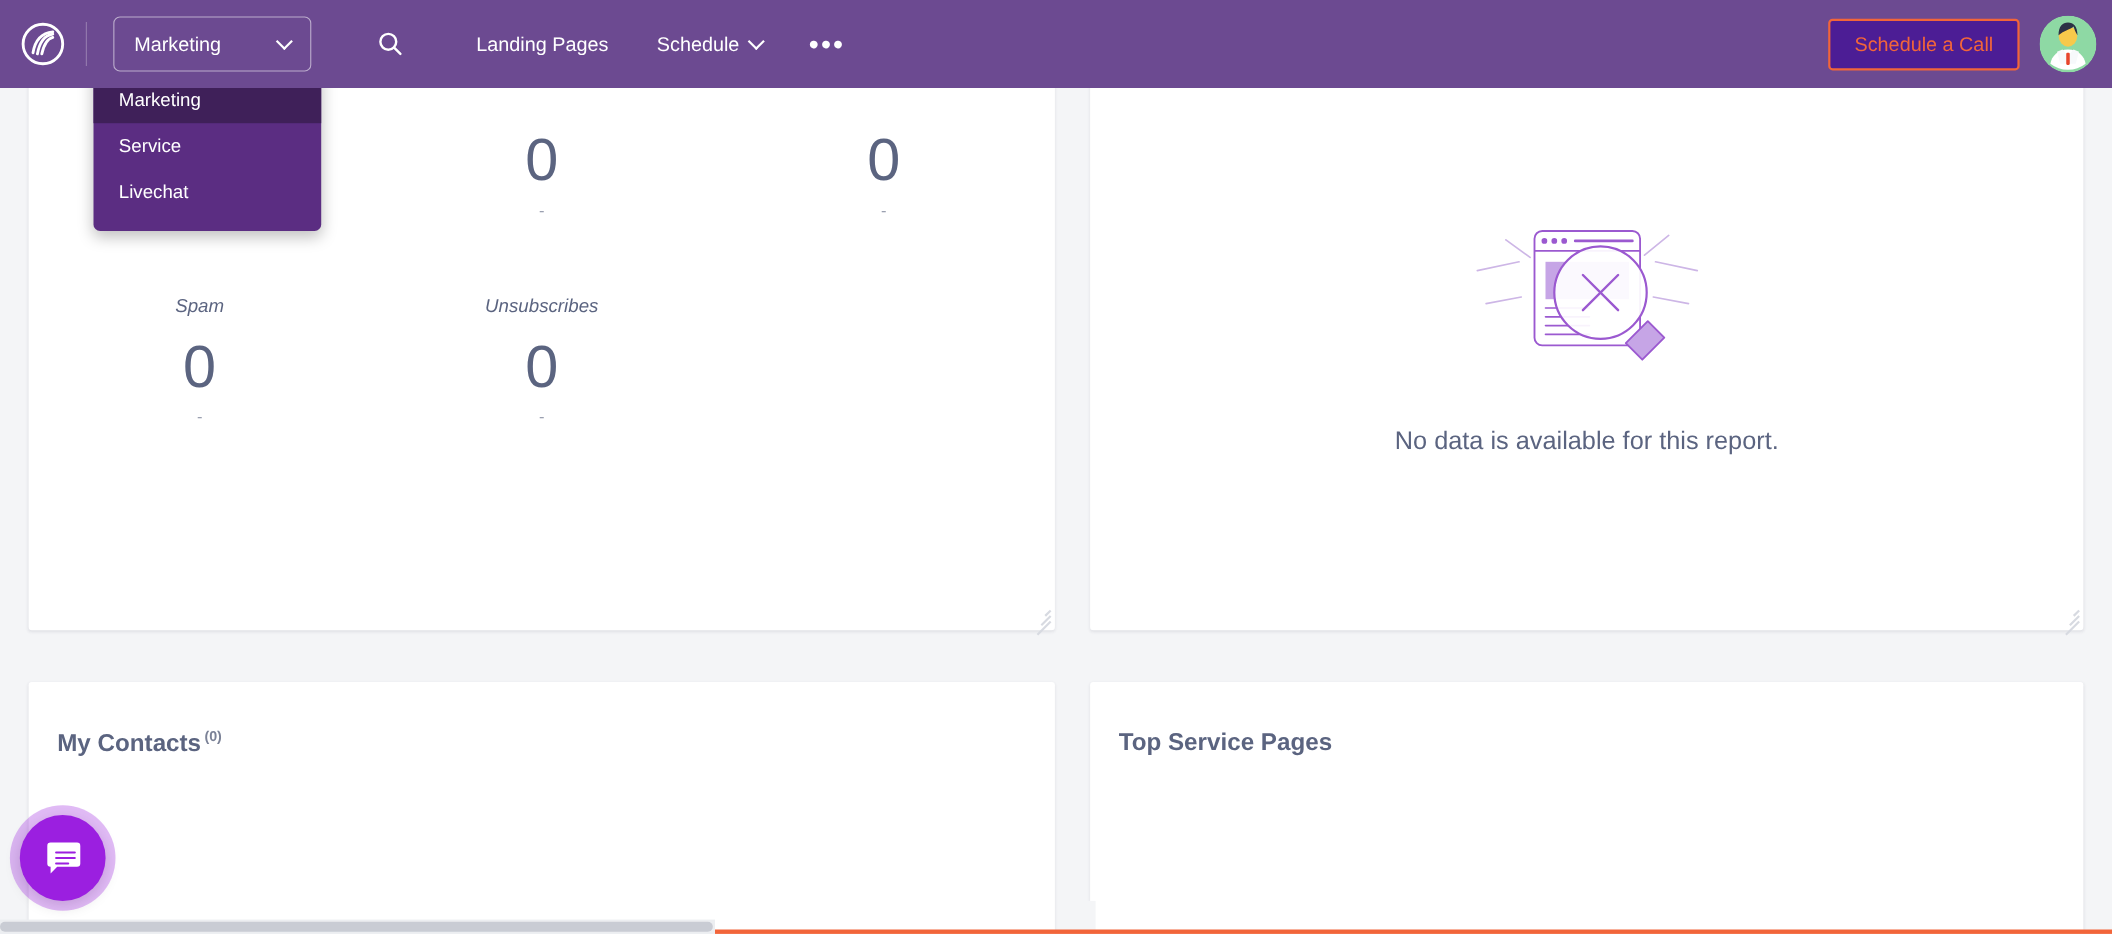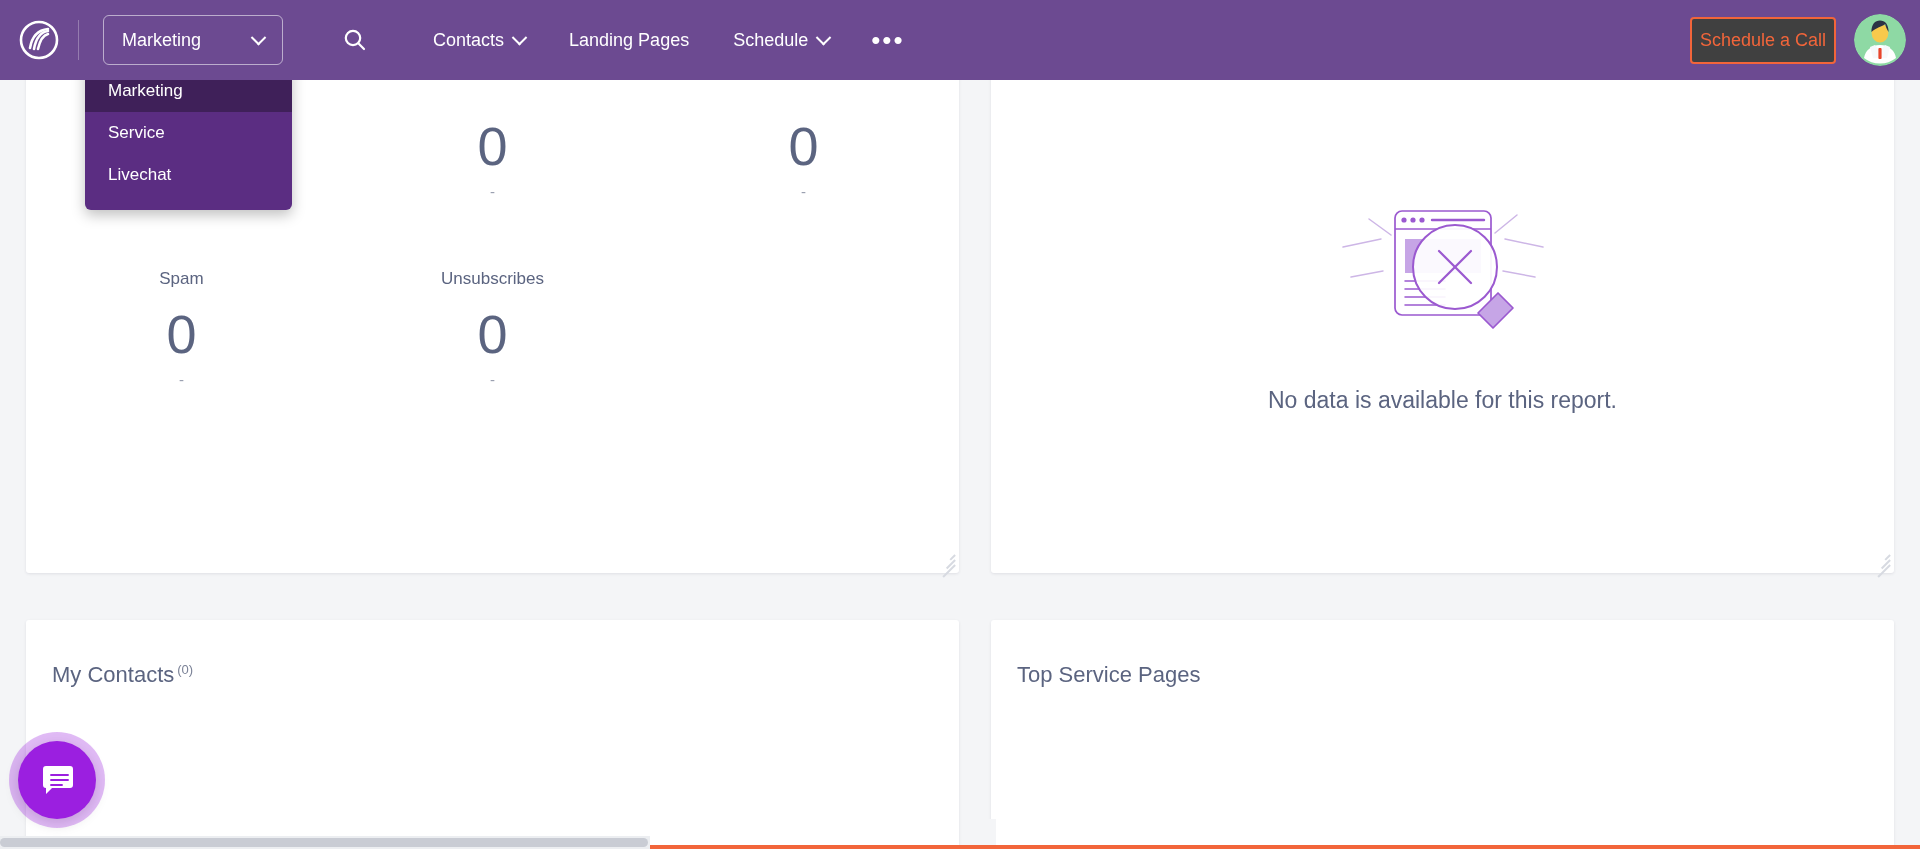--- a/index.html
+++ b/index.html
@@ -87,26 +87,26 @@
   .nav-right {
     position: absolute;
     right: 0; top: 0;
     height: 80px;
     display: flex;
     align-items: center;
     padding-right: 14px;
     gap: 18px;
   }
   .schedule-btn {
-    background: #404040;
+    background: #4c1d95;
     color: #f2653a;
     border: 2px solid #f2653a;
     border-radius: 4px;
     font-size: 18px;
-    padding: 11px 8px;
+    padding: 11px 22px;
     cursor: pointer;
     font-family: "Liberation Sans", sans-serif;
     white-space: nowrap;
   }
   .avatar {
     width: 52px; height: 52px;
     border-radius: 50%;
     overflow: hidden;
     cursor: pointer;
     flex: none;
@@ -179,20 +179,21 @@
     color: #5b6480;
     font-weight: 300;
     line-height: 1.0;
     font-family: "Liberation Sans", sans-serif;
   }
   .stat-sub { font-size: 15px; color: #9aa0b0; margin-top: 10px; height: 16px; }
   .stat-label {
     font-size: 17px;
     color: #5b6480;
     margin-top: 34px;
+    font-style: italic;
   }
   .stat.ghost .stat-num,
   .stat.ghost .stat-label,
   .stat.ghost .stat-sub { visibility: hidden; }
 
   
   .report-body {
     height: 100%;
     display: flex;
     flex-direction: column;
@@ -224,21 +225,21 @@
   .resize-handle i:nth-child(2) { bottom: 8px;  width: 12px; }
   .resize-handle i:nth-child(3) { bottom: 13px; width: 7px;  }
 
   
   .row-bottom { margin-top: 28px; height: 260px; }
   .card-bottom { height: 260px; }
   .card-title {
     font-size: 22px;
     color: #5b6480;
     padding: 42px 0 0 26px;
-    font-weight: 400;
+    font-weight: 700;
   }
   .card-title sup { font-size: 13px; vertical-align: super; margin-left: 3px; color: #7b8297; }
 
   
   .chat-widget {
     position: absolute;
     left: 18px;
     bottom: 30px;
     width: 78px; height: 78px;
     border-radius: 50%;
@@ -303,24 +304,20 @@
   </div>
 
   <div class="search-btn">
     <svg width="26" height="26" viewBox="0 0 26 26" aria-hidden="true">
       <circle cx="11" cy="11" r="7.2" fill="none" stroke="#ffffff" stroke-width="2.2"></circle>
       <line x1="16.3" y1="16.3" x2="22" y2="22" stroke="#ffffff" stroke-width="2.2" stroke-linecap="round"></line>
     </svg>
   </div>
 
   <div class="nav-items">
-    <div class="nav-item">
-      <span>Contacts</span>
-      <span class="caret"></span>
-    </div>
     <div class="nav-item">
       <span>Landing Pages</span>
     </div>
     <div class="nav-item">
       <span>Schedule</span>
       <span class="caret"></span>
     </div>
     <div class="nav-item dots">
       <span>•••</span>
     </div>

